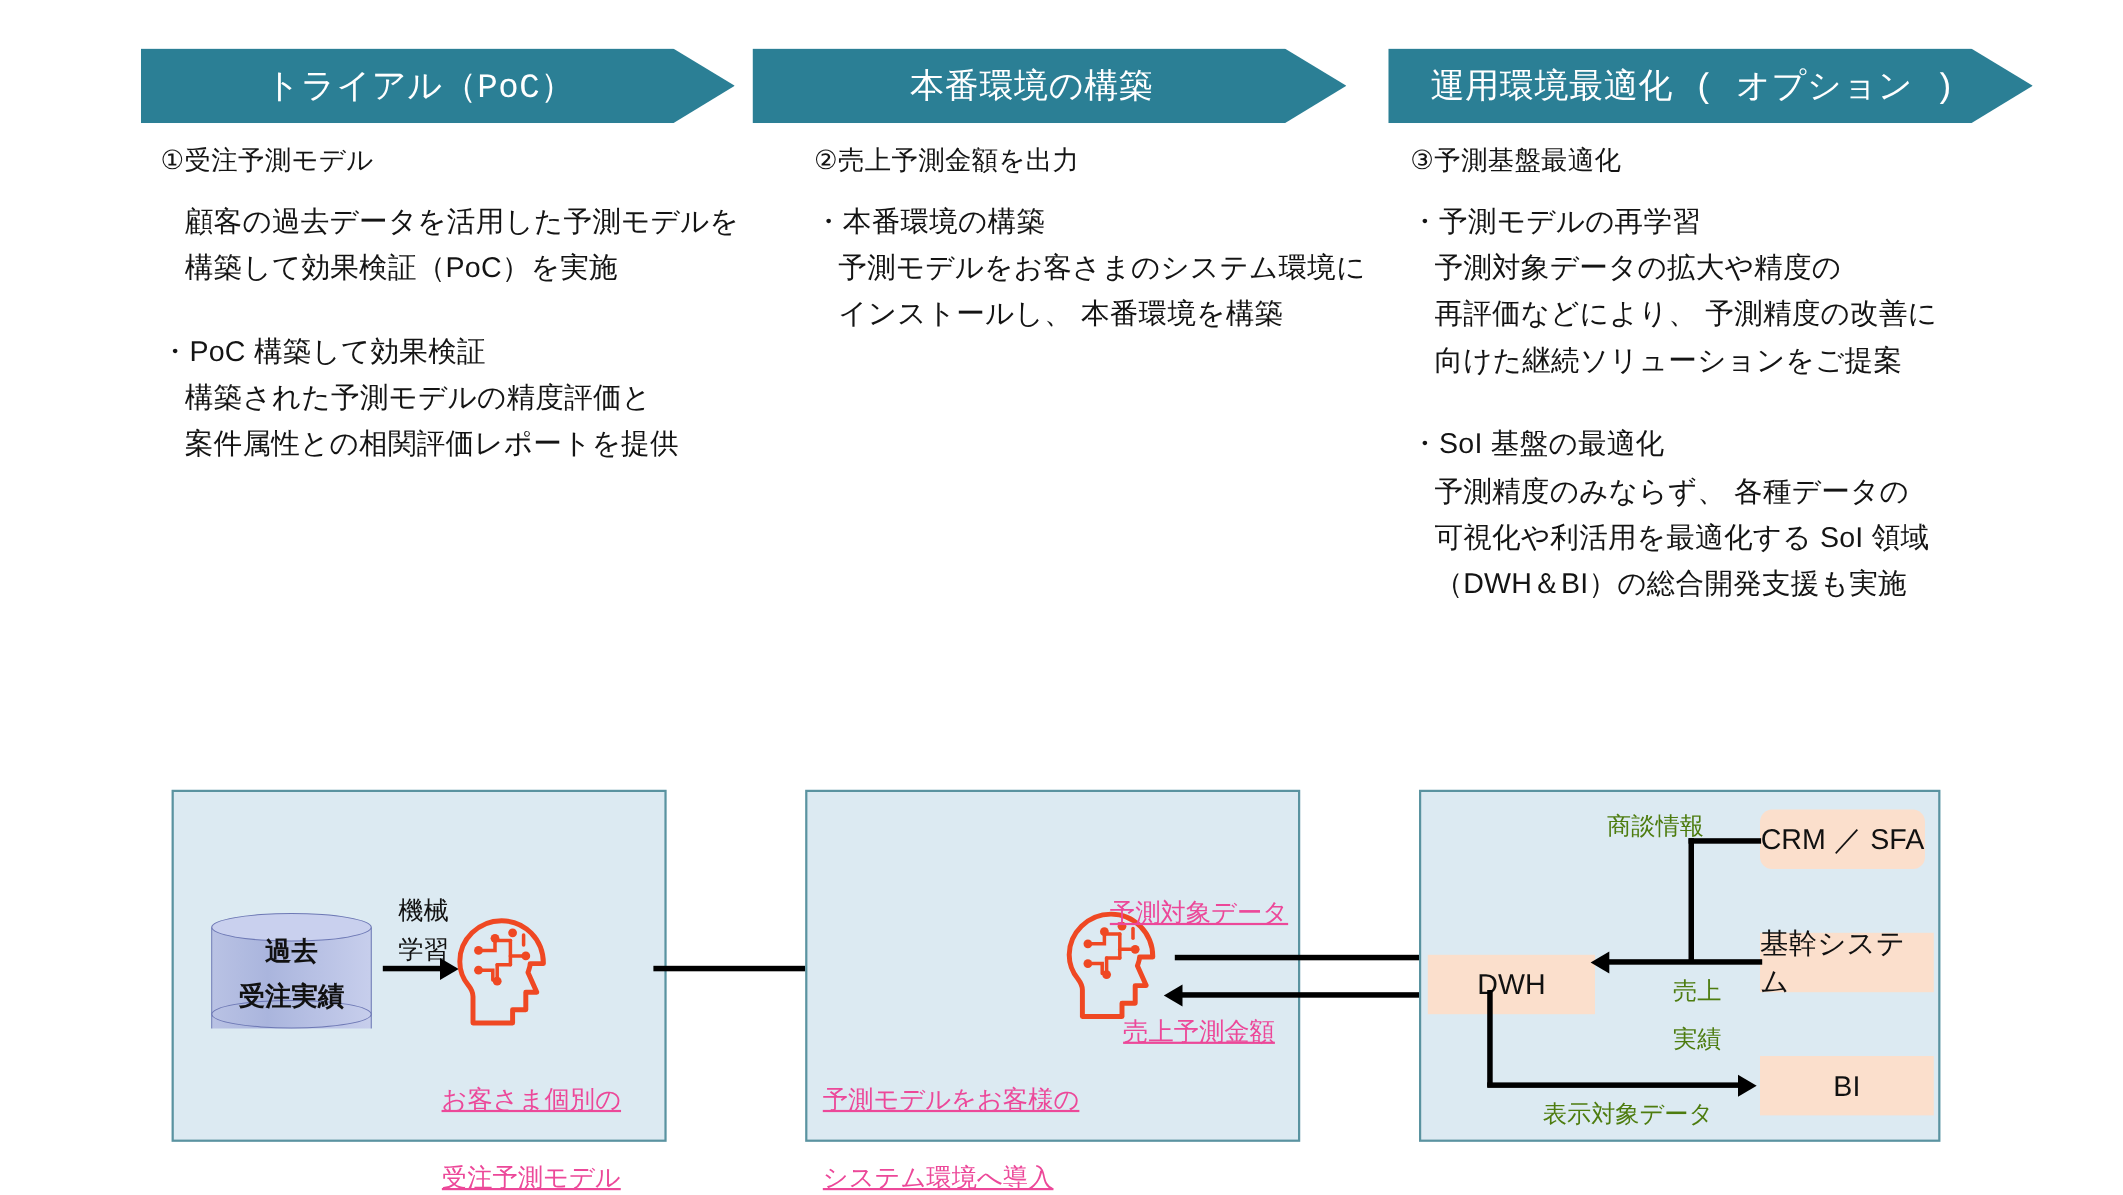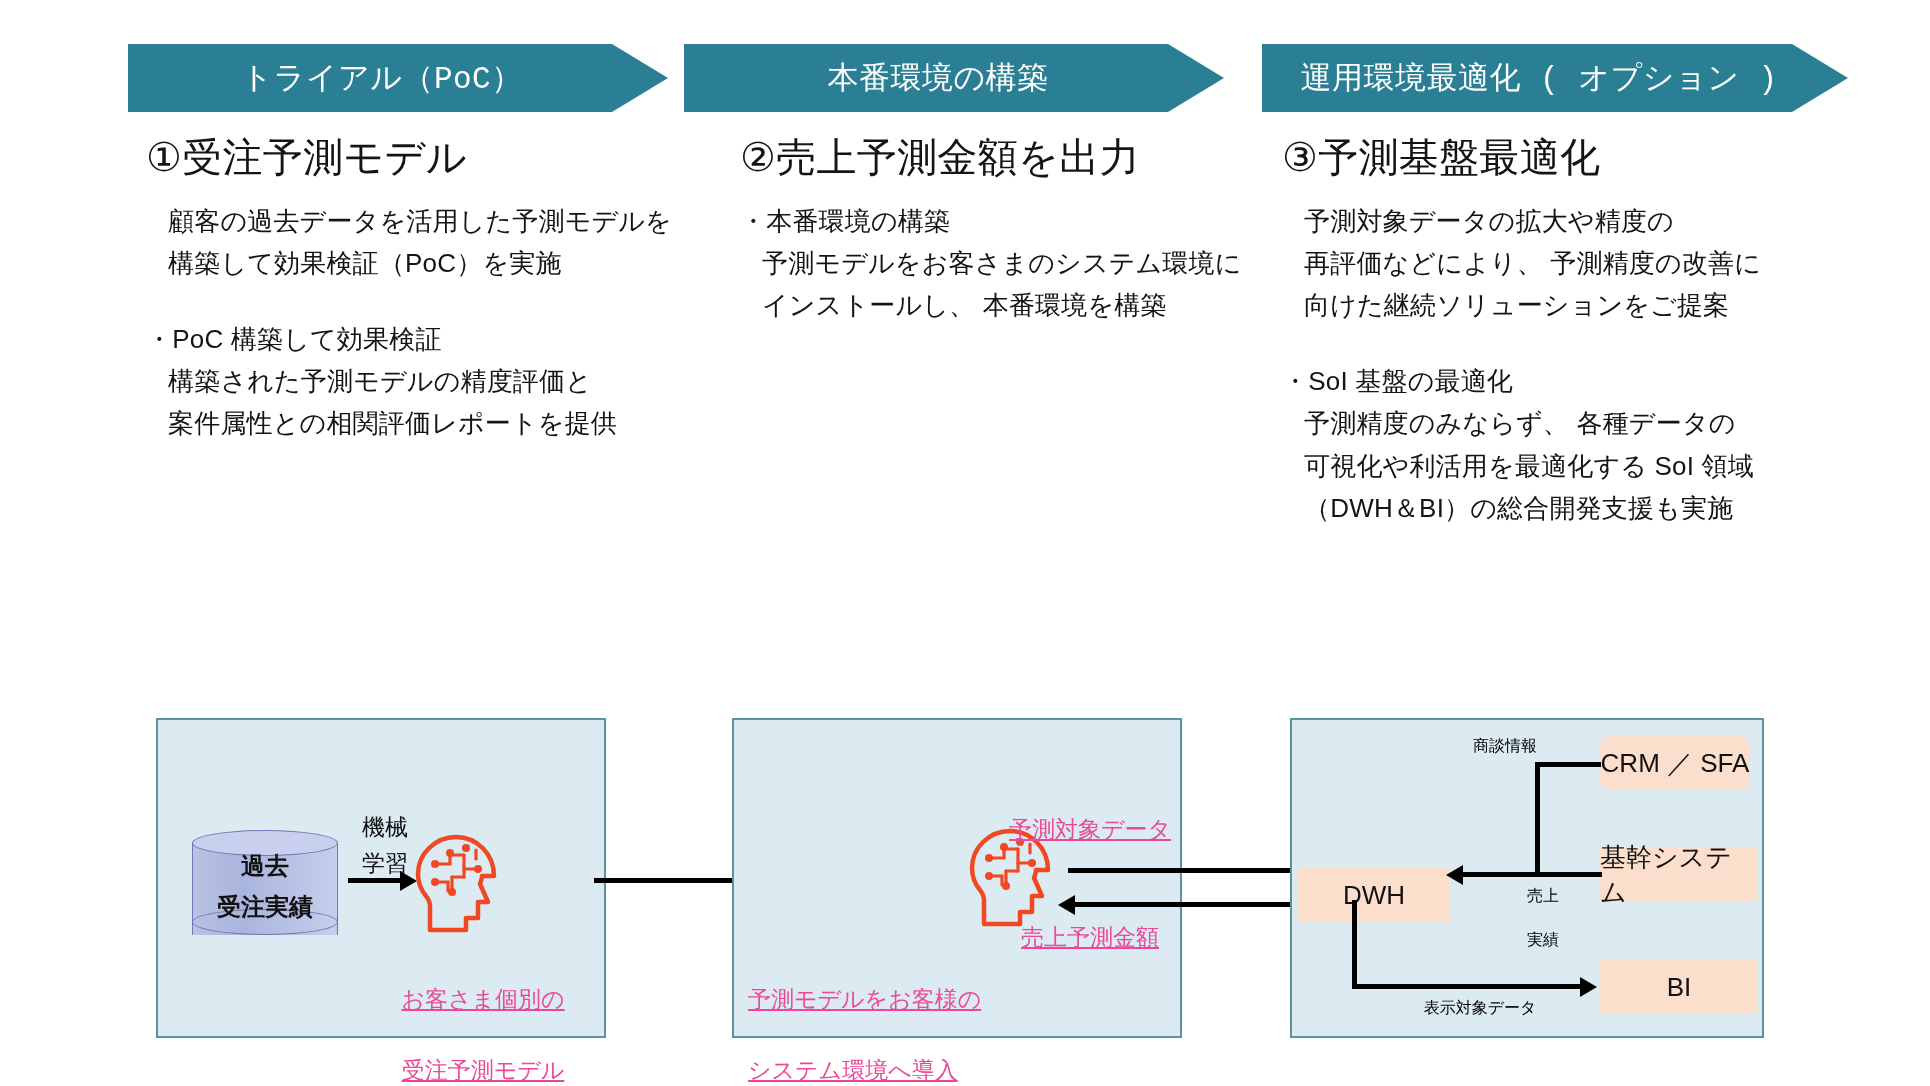--- a/index.html
+++ b/index.html
@@ -31,21 +31,21 @@
   .chev.c3{left:1262px;top:44px;width:586px;
     clip-path:polygon(0 0, calc(100% - 56px) 0, 100% 50%, calc(100% - 56px) 100%, 0 100%);}
 
   
   .col{position:absolute;top:132px;}
   .col.k1{left:146px;width:560px;}
   .col.k2{left:740px;width:560px;}
   .col.k3{left:1282px;width:600px;}
 
   .col h2{
-    margin:0 0 18px 0;font-size:40px;font-weight:400;line-height:1.25;
+    margin:0 0 18px 0;font-size:24px;font-weight:400;line-height:1.25;
     letter-spacing:.3px;
   }
   .blk{margin:0 0 34px 0;}
   .blk .hd{font-size:26px;line-height:1.62;letter-spacing:.2px;}
   .blk .ln{font-size:26px;line-height:1.62;letter-spacing:.2px;padding-left:22px;}
 
   
   .panel{
     position:absolute;
     background:#DCEAF2;
@@ -96,21 +96,21 @@
   .ahead.r{border-top:10px solid transparent;border-bottom:10px solid transparent;border-left:17px solid #000;}
   .ahead.l{border-top:10px solid transparent;border-bottom:10px solid transparent;border-right:17px solid #000;}
 
   .vline{position:absolute;background:#000;width:5px;}
 
   .box{
     position:absolute;background:#FBDFCC;
     display:flex;align-items:center;justify-content:center;
     font-size:26px;color:#111;box-sizing:border-box;
   }
-  .lbl-s{position:absolute;font-size:16px;color:#000000;line-height:1.5;text-align:center;}
+  .lbl-s{position:absolute;font-size:22px;color:#4d7c0f;line-height:1.5;text-align:center;}
 </style>
 </head>
 <body>
 
 <div class="stage">
 
   <div class="chev c1">
     <span>トライアル（PoC）</span>
   </div>
   <div class="chev c2">
@@ -142,20 +142,21 @@
       <div class="hd">・本番環境の構築</div>
       <div class="ln">予測モデルをお客さまのシステム環境に</div>
       <div class="ln">インストールし、 本番環境を構築</div>
     </div>
   </div>
 
   <div class="col k3">
     <h2>③予測基盤最適化</h2>
 
     <div class="blk">
+      <div class="hd">・予測モデルの再学習</div>
       <div class="ln">予測対象データの拡大や精度の</div>
       <div class="ln">再評価などにより、 予測精度の改善に</div>
       <div class="ln">向けた継続ソリューションをご提案</div>
     </div>
 
     <div class="blk">
       <div class="hd">・SoI 基盤の最適化</div>
       <div class="ln">予測精度のみならず、 各種データの</div>
       <div class="ln">可視化や利活用を最適化する SoI 領域</div>
       <div class="ln">（DWH＆BI）の総合開発支援も実施</div>

